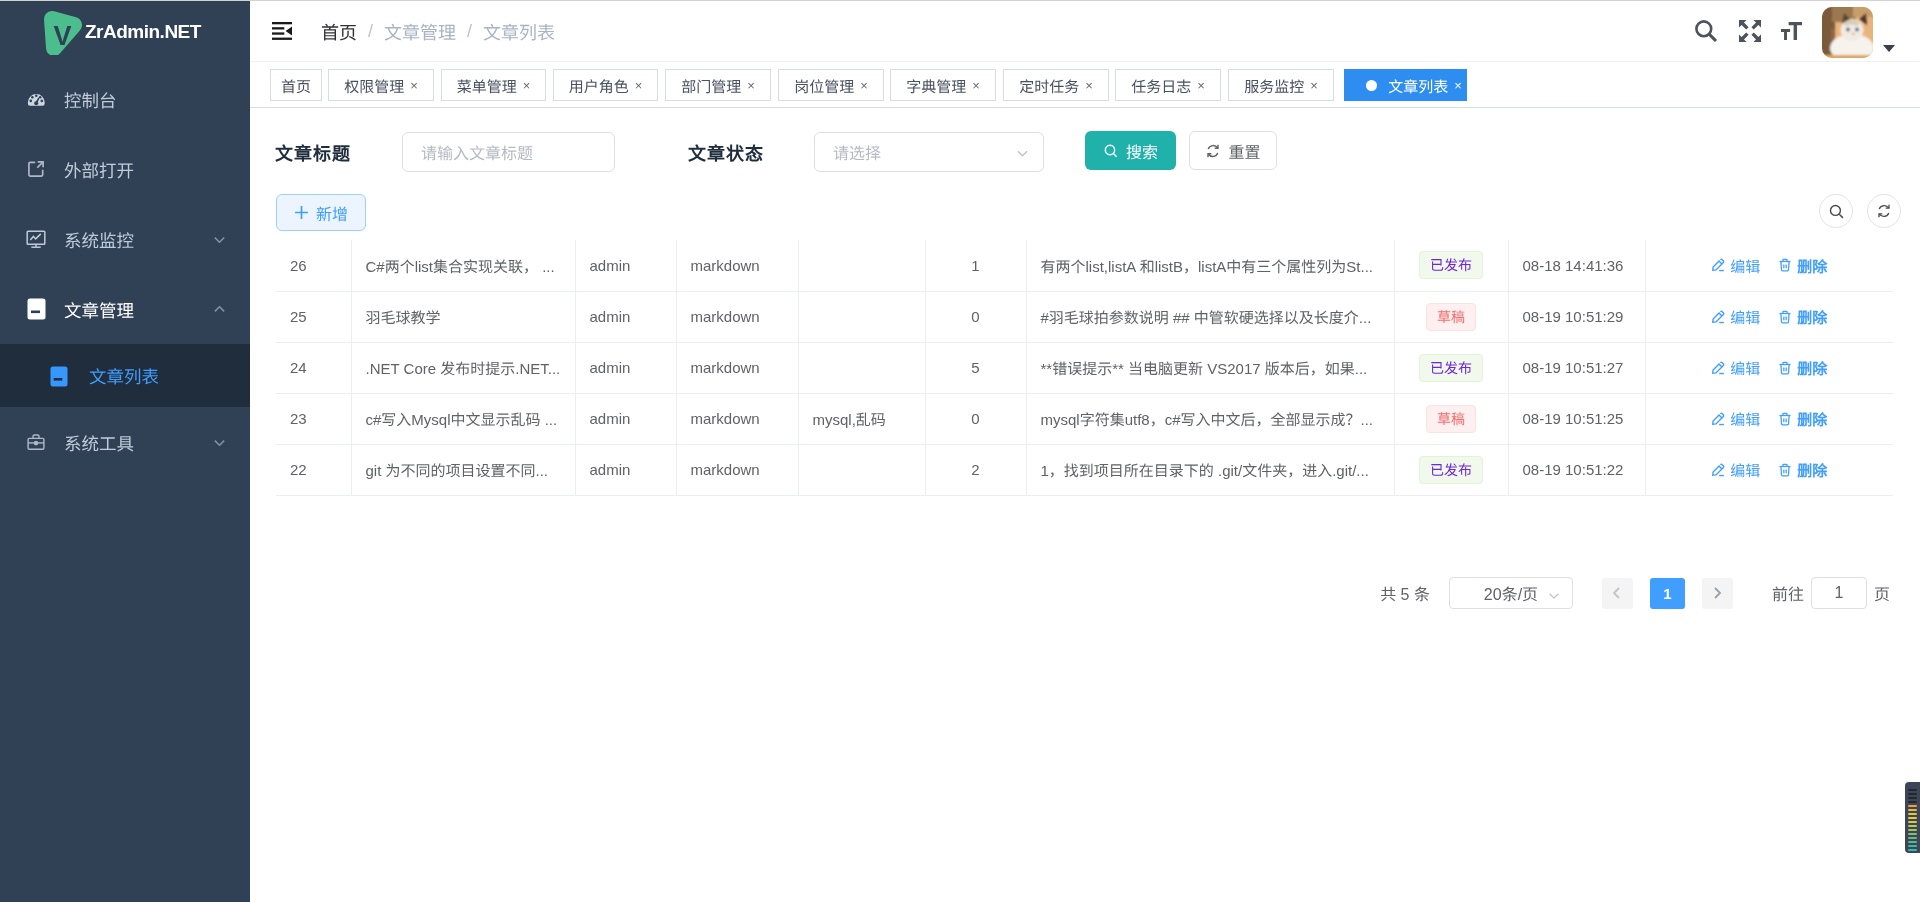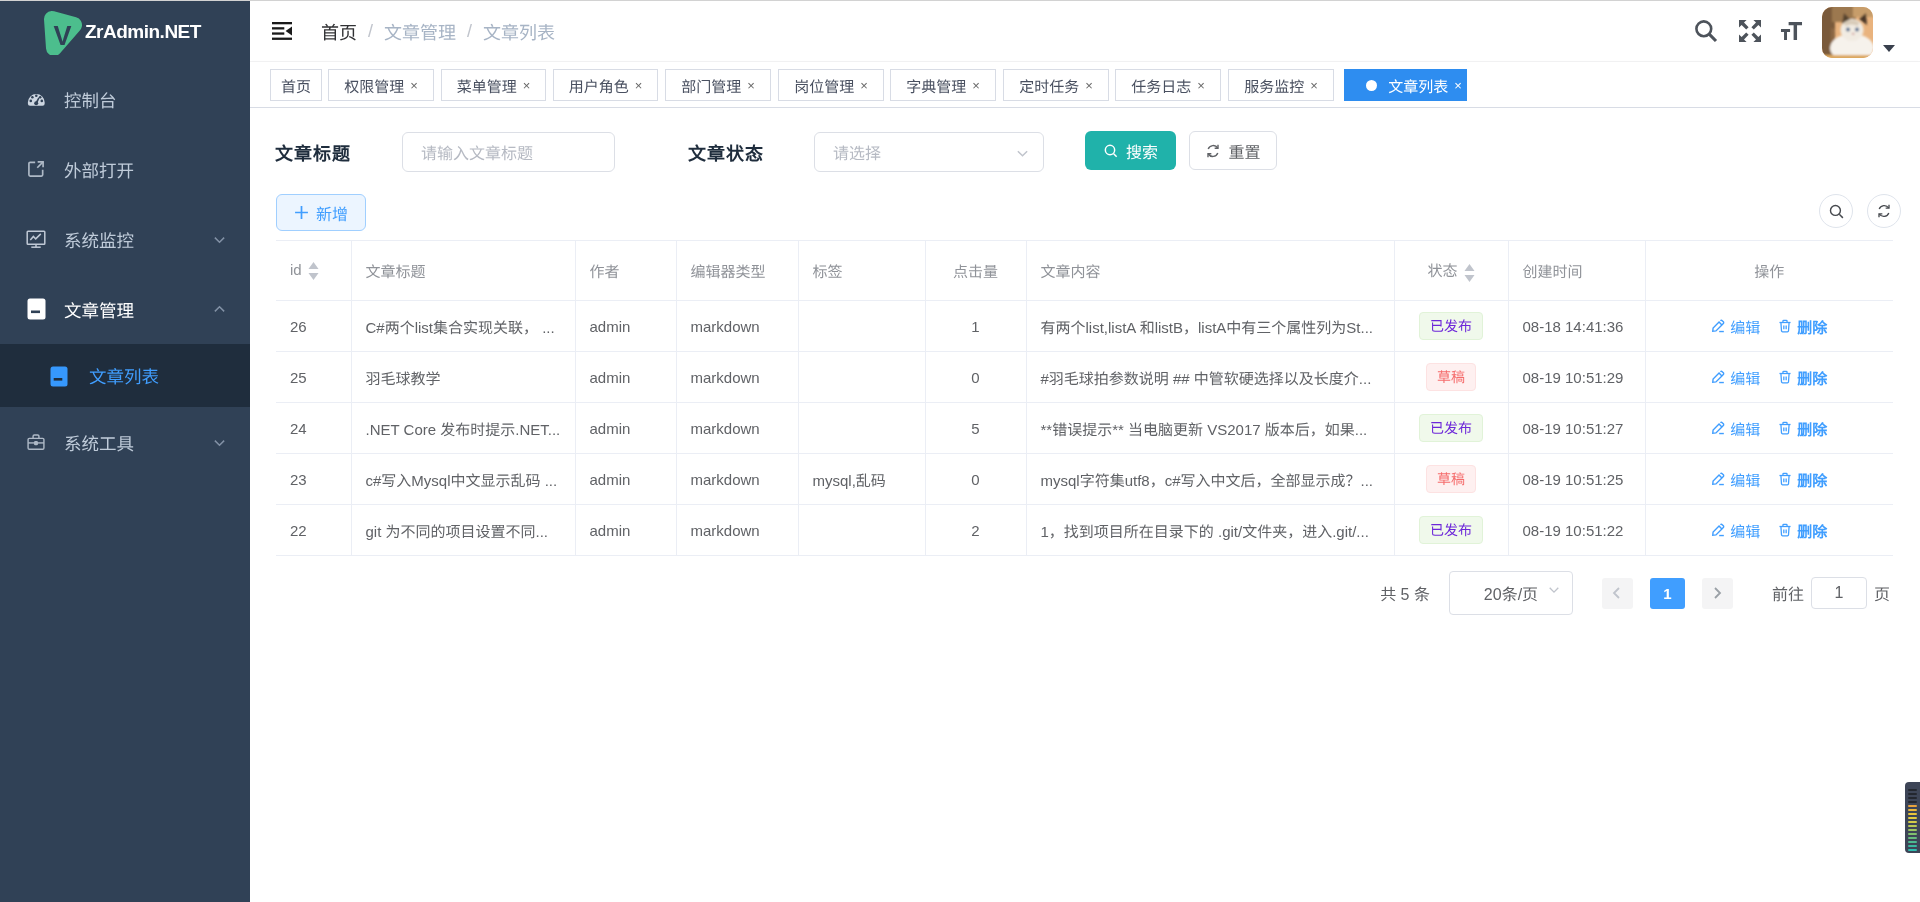--- a/index.html
+++ b/index.html
@@ -60,21 +60,21 @@
 .stag { display:inline-block; height:28px; line-height:26px; padding:0 10px; border-radius:4px; font-size:14px; }
 .stag-g { background:#f0f9eb; border:1px solid #e1f3d8; color:#6d28d9; }
 .stag-r { background:#fef0f0; border:1px solid #fde2e2; color:#f56c6c; }
 .alink { color:#409eff; display:inline-flex; align-items:center; font-size:15px; }
 .alink + .alink { margin-left:18px;font-weight:bold; }
 .alink svg { margin-right:5px; }
 
 
 .pgn { position:absolute; top:469px; right:30px; height:32px; display:flex; align-items:center; font-size:16px; color:#606266; }
 .pgn .total { margin-right:19px; }
-.psel { width:124px; height:44px; border:1px solid #dcdfe6; border-radius:4px; display:flex; align-items:center; justify-content:center; position:relative; margin-right:12px; font-size:16px; }
+.psel { width:124px; height:32px; border:1px solid #dcdfe6; border-radius:4px; display:flex; align-items:center; justify-content:center; position:relative; margin-right:12px; font-size:16px; }
 .psel .pa { position:absolute; right:12px; top:12px; }
 .pbtn { width:31px; height:31px; background:#f4f4f5; border-radius:3px; display:flex; align-items:center; justify-content:center; margin-left:17px; }
 .pnum { width:35px; height:31px; background:#409eff; color:#fff; font-weight:bold; border-radius:3px; display:flex; align-items:center; justify-content:center; margin-left:17px; font-size:15px; }
 .jump { margin-left:39px; display:flex; align-items:center; }
 .jinput { width:56px; height:32px; border:1px solid #dcdfe6; border-radius:4px; display:flex; align-items:center; justify-content:center; margin:0 7px 0 7px; color:#606266; }
 
 
 .meter { position:absolute; right:0; top:782px; width:15px; height:71px; background:#3d4557; border-radius:4px 0 0 4px; z-index:50; padding-top:5px; }
 .meter i { display:block; height:2px; margin:2px 3px 0 3px; border-radius:1px; }
 </style>
@@ -284,38 +284,20 @@
           <col style="width:101px">
           <col style="width:122px">
           <col style="width:127px">
           <col style="width:101px">
           <col style="width:368px">
           <col style="width:114px">
           <col style="width:137px">
           <col style="width:248px">
       </colgroup>
       <tbody>
-          <tr>
-        <th class="vline">id<svg class="sortc" width="11" height="18" viewBox="0 0 11 18">
-                <path d="M5.5 0 L10.5 7 H0.5 Z" fill="#c0c4cc"></path>
-                <path d="M5.5 18 L10.5 11 H0.5 Z" fill="#c0c4cc"></path>
-              </svg></th>
-        <th class="vline">文章标题</th>
-        <th class="vline">作者</th>
-        <th class="vline">编辑器类型</th>
-        <th class="vline">标签</th>
-        <th class="vline ctr">点击量</th>
-        <th class="vline">文章内容</th>
-        <th class="vline ctr">状态<svg class="sortc" width="11" height="18" viewBox="0 0 11 18">
-                <path d="M5.5 0 L10.5 7 H0.5 Z" fill="#c0c4cc"></path>
-                <path d="M5.5 18 L10.5 11 H0.5 Z" fill="#c0c4cc"></path>
-              </svg></th>
-        <th class="vline">创建时间</th>
-        <th class="ctr">操作</th>
-      </tr>
       <tr>
         <td class="vline">26</td>
         <td class="vline">C#两个list集合实现关联， ...</td>
         <td class="vline">admin</td>
         <td class="vline">markdown</td>
         <td class="vline"></td>
         <td class="vline ctr">1</td>
         <td class="vline">有两个list,listA 和listB，listA中有三个属性列为St...</td>
         <td class="vline ctr"><span class="stag stag-g">已发布</span></td>
         <td class="vline">08-18 14:41:36</td>

